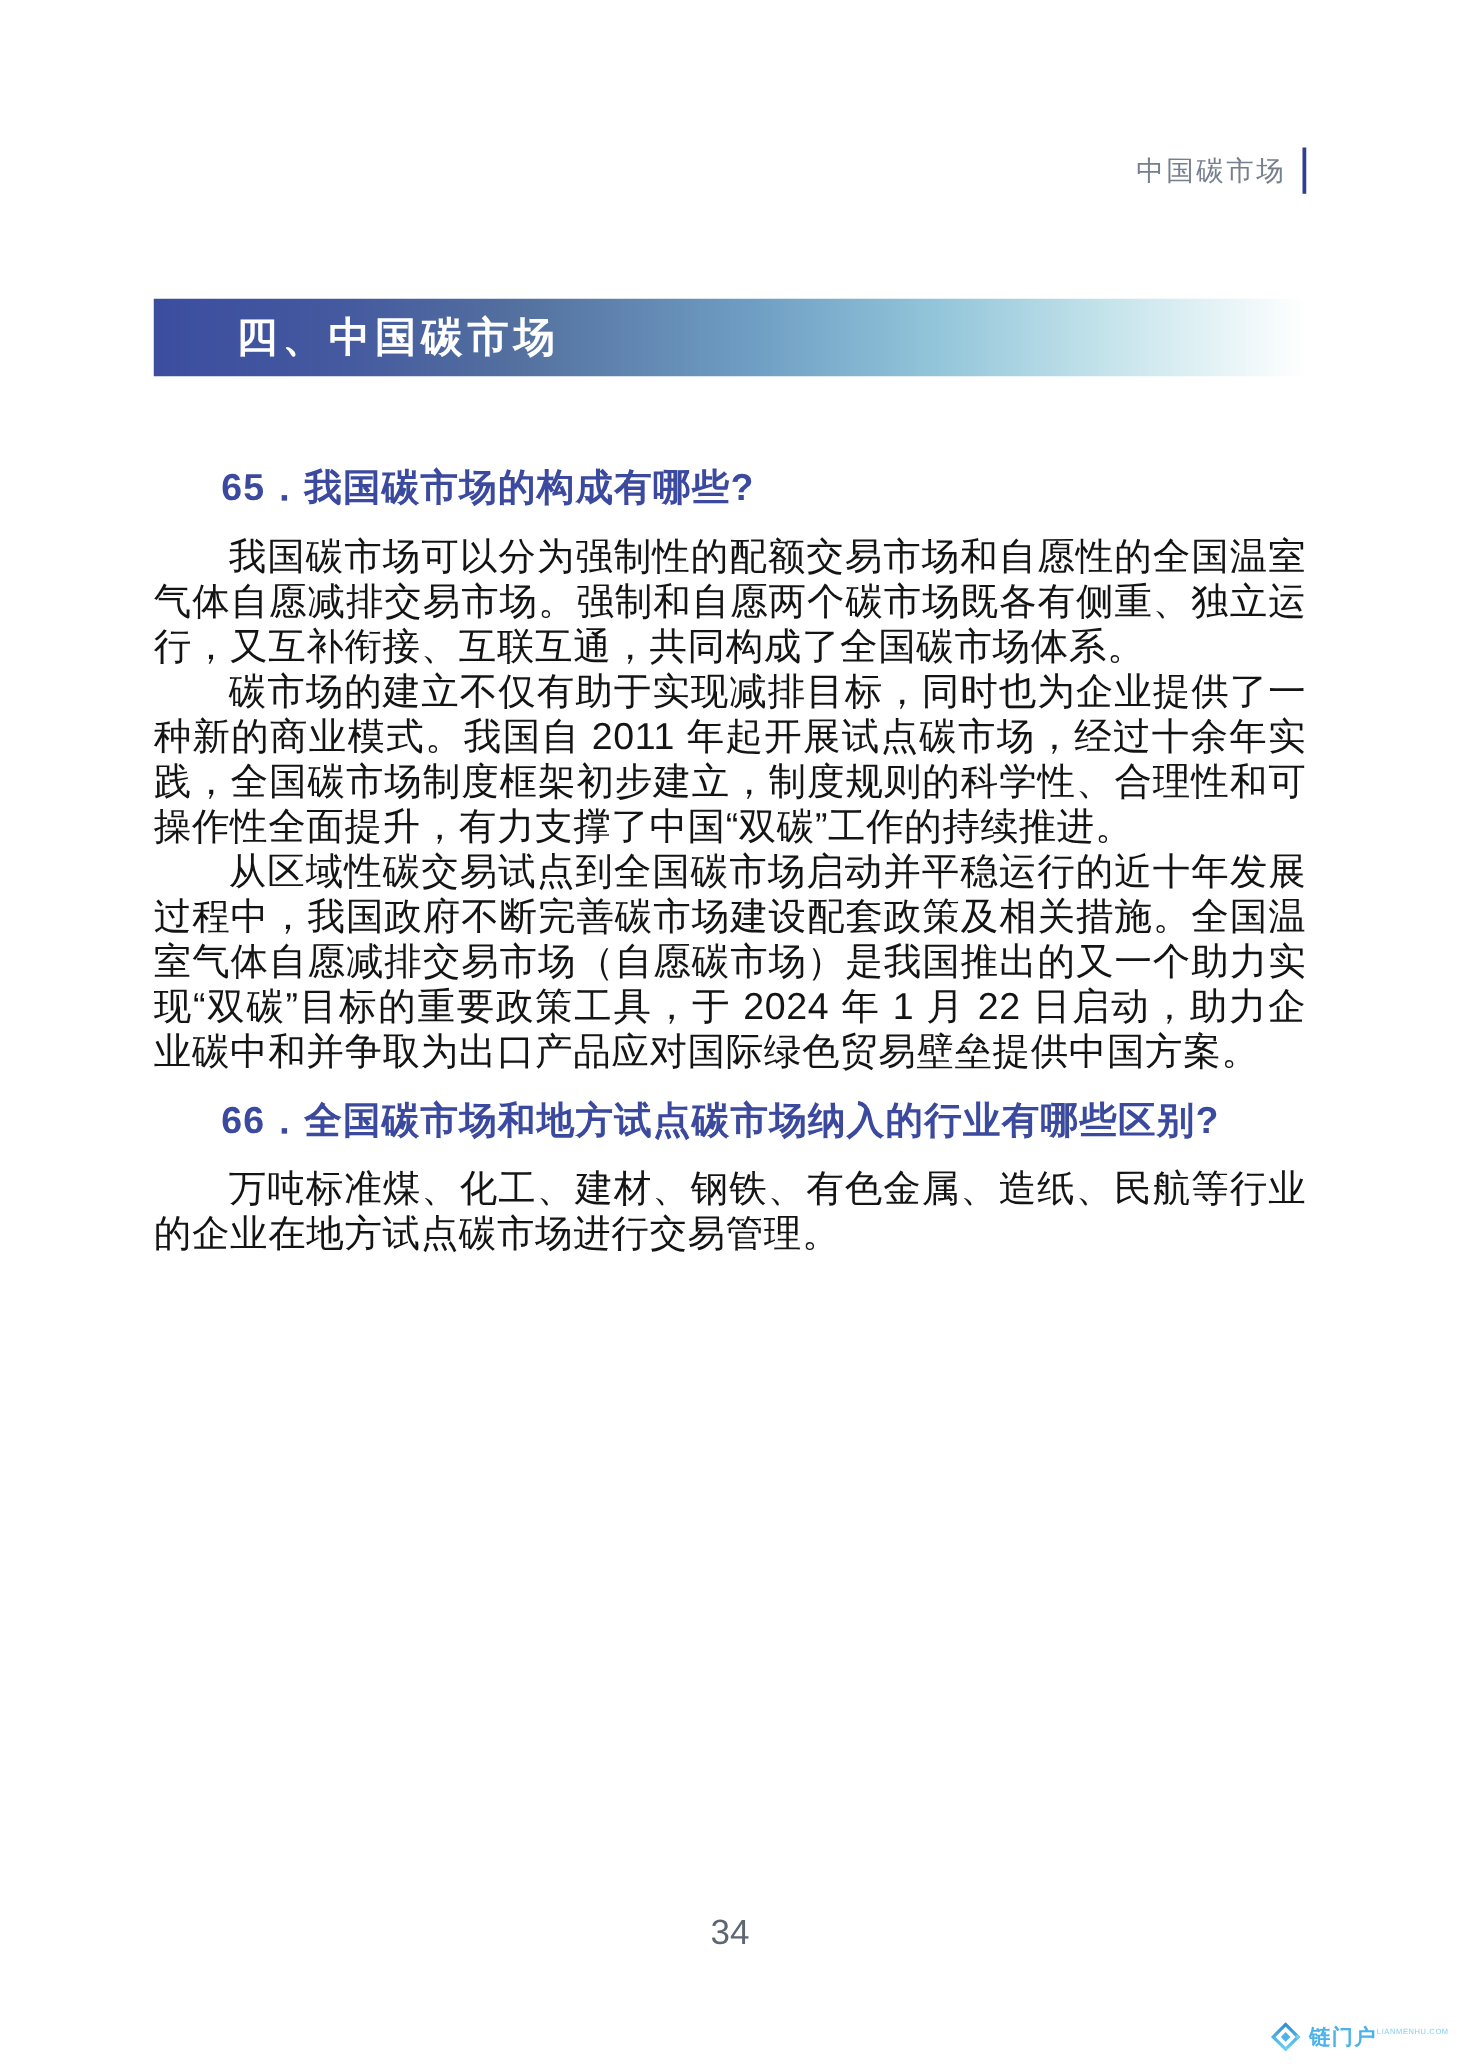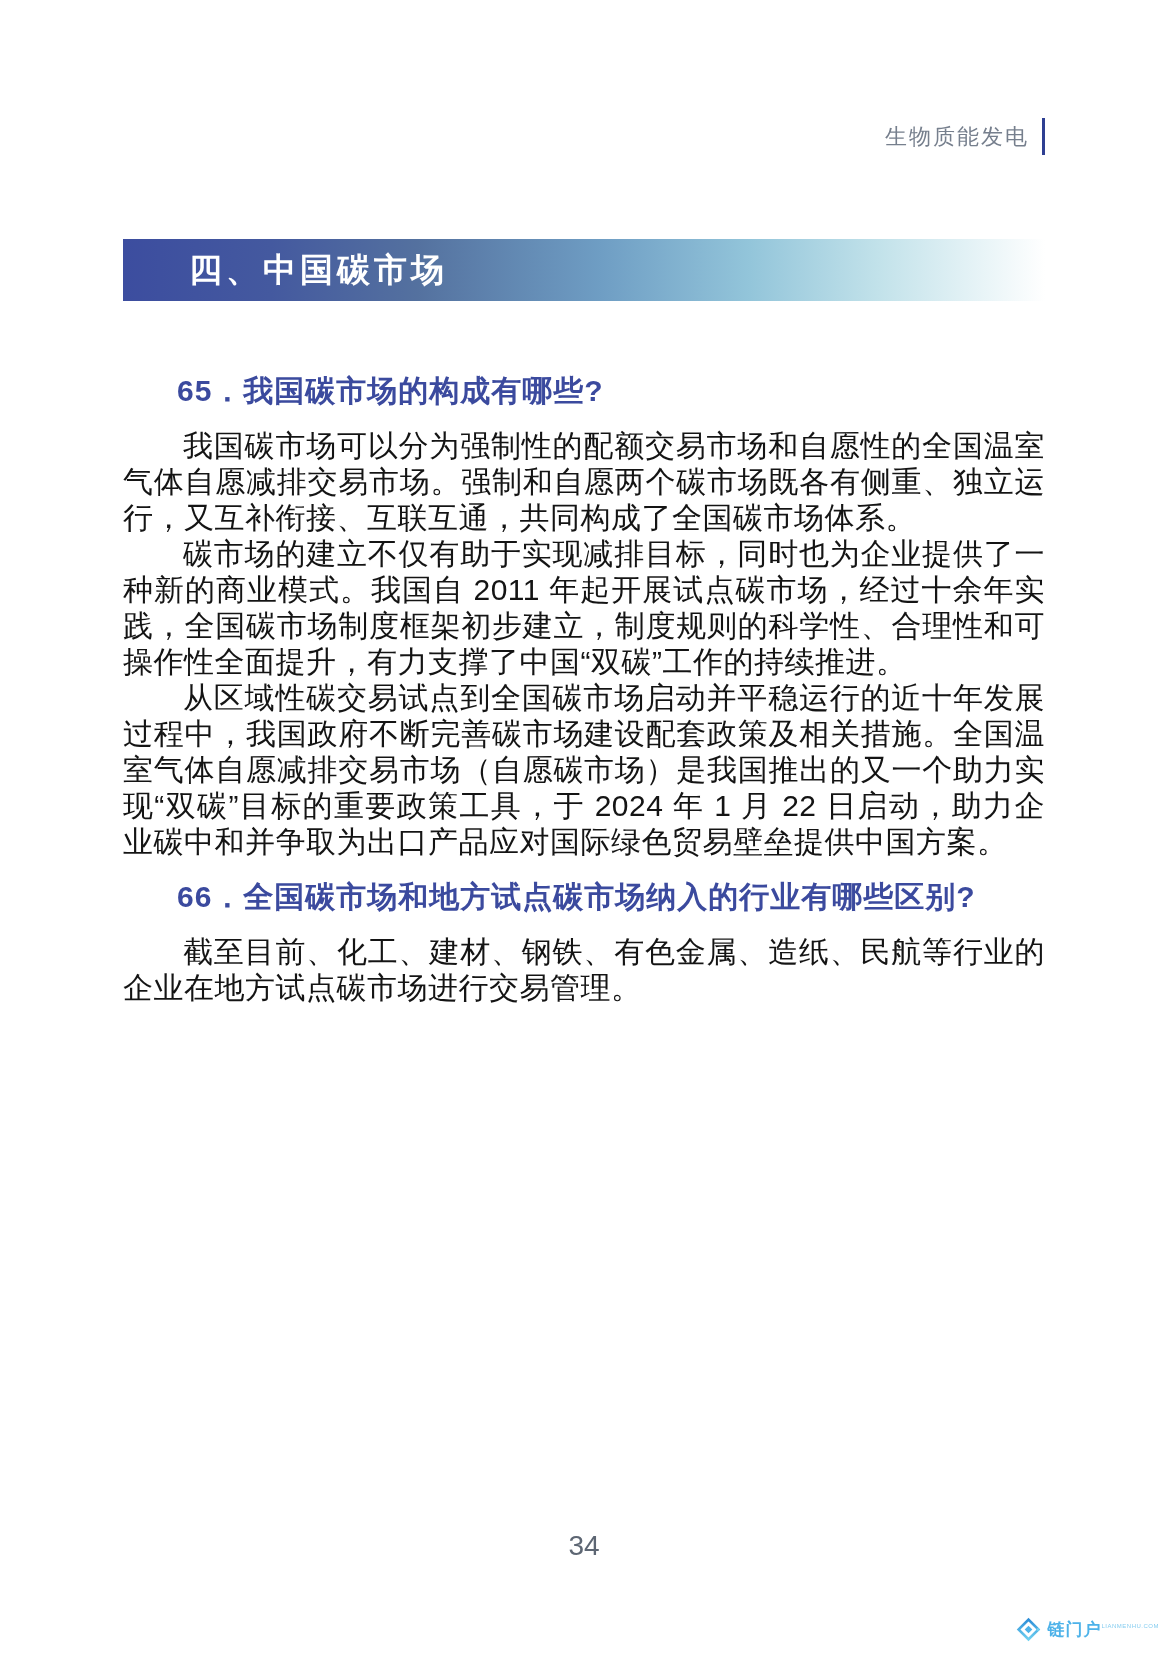--- a/index.html
+++ b/index.html
@@ -59,36 +59,36 @@
   .wm-text{display:flex;flex-direction:row;line-height:1;}
   .wm-brand{color:#4db2e9;font-size:17px;font-weight:bold;letter-spacing:1px;}
   .wm-domain{color:#86cdf0;font-size:6px;margin-top:2px;letter-spacing:0.5px;}
 </style>
 </head>
 <body>
 
 <div class="page">
 
   <div class="running-header">
-    <span class="running-title">生物质能发电</span>
+    <span class="running-title">中国碳市场</span>
     <span class="vbar"></span>
   </div>
 
   <div class="banner">
     <span class="banner-title">四、中国碳市场</span>
   </div>
 
   <div class="content">
     <h2 class="q-heading">65．我国碳市场的构成有哪些?</h2>
     <p class="body-p">我国碳市场可以分为强制性的配额交易市场和自愿性的全国温室气体自愿减排交易市场。强制和自愿两个碳市场既各有侧重、独立运行，又互补衔接、互联互通，共同构成了全国碳市场体系。</p>
     <p class="body-p">碳市场的建立不仅有助于实现减排目标，同时也为企业提供了一种新的商业模式。我国自 2011 年起开展试点碳市场，经过十余年实践，全国碳市场制度框架初步建立，制度规则的科学性、合理性和可操作性全面提升，有力支撑了中国“双碳”工作的持续推进。</p>
     <p class="body-p">从区域性碳交易试点到全国碳市场启动并平稳运行的近十年发展过程中，我国政府不断完善碳市场建设配套政策及相关措施。全国温室气体自愿减排交易市场（自愿碳市场）是我国推出的又一个助力实现“双碳”目标的重要政策工具，于 2024 年 1 月 22 日启动，助力企业碳中和并争取为出口产品应对国际绿色贸易壁垒提供中国方案。</p>
 
     <h2 class="q-heading second">66．全国碳市场和地方试点碳市场纳入的行业有哪些区别?</h2>
-    <p class="body-p">截至目前、化工、建材、钢铁、有色金属、造纸、民航等行业的企业在地方试点碳市场进行交易管理。</p>
+    <p class="body-p">万吨标准煤、化工、建材、钢铁、有色金属、造纸、民航等行业的企业在地方试点碳市场进行交易管理。</p>
   </div>
 
   <div class="page-number">34</div>
 
   <div class="watermark">
     <span class="wm-icon">
       <svg width="27" height="27" viewBox="0 0 27 27" xmlns="http://www.w3.org/2000/svg">
         <defs>
           <linearGradient id="wmg" x1="0" y1="0" x2="1" y2="1">
             <stop offset="0" stop-color="#2e8fd8"></stop>

